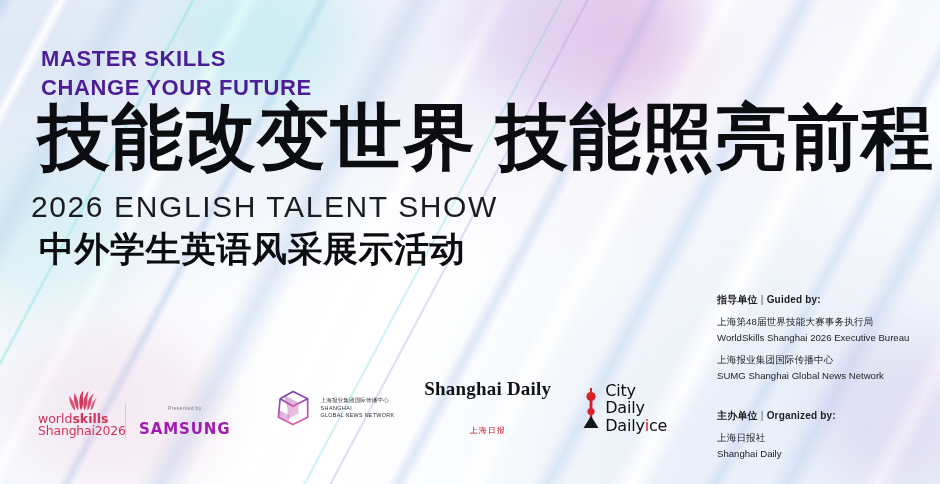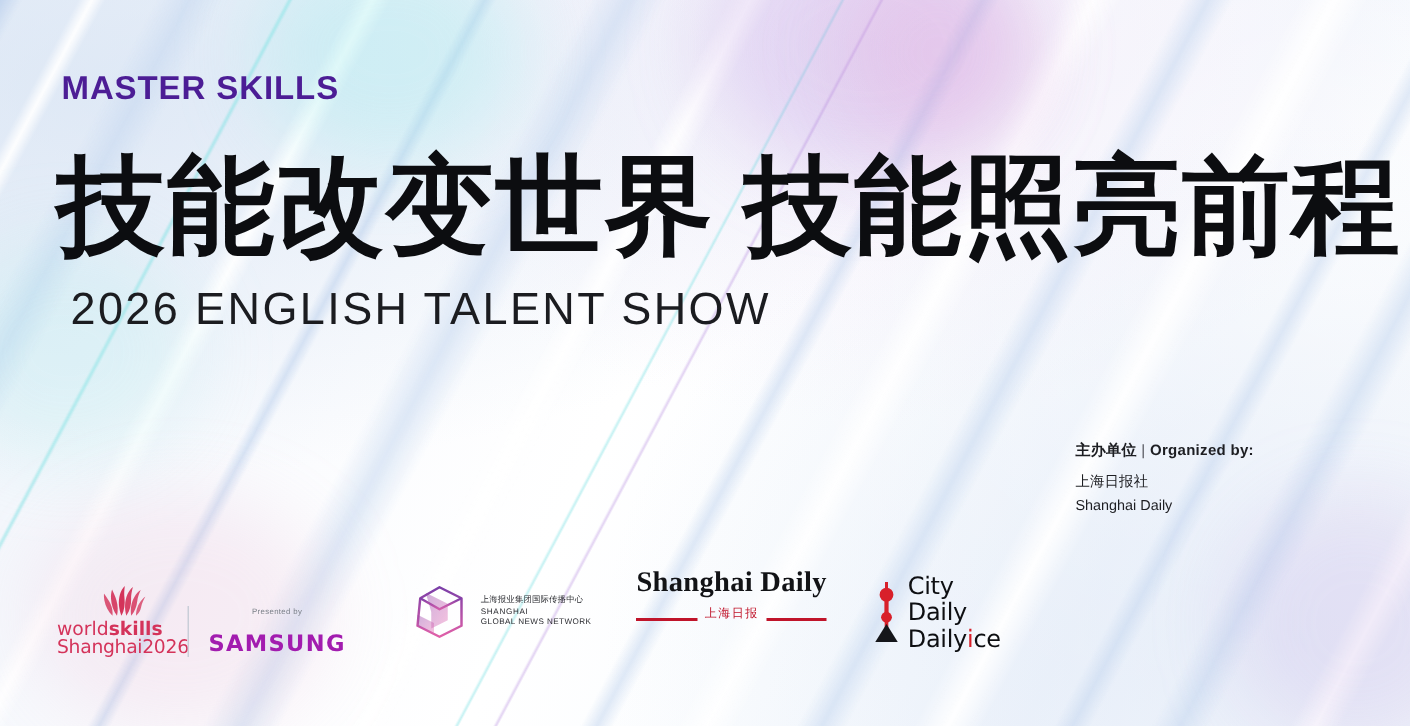--- a/index.html
+++ b/index.html
@@ -74,41 +74,41 @@
   .headline {
     position:absolute; left:38px; top:97px;
     font-size:72px; font-weight:700;
     letter-spacing:1px; line-height:1.12;
     color:#0c0d10; white-space:nowrap;
     font-family:"DejaVu Sans", sans-serif;
   }
   .headline .gap { display:inline-block; width:20px; }
 
   .sub-en {
-    position:absolute; left:47px; top:192px;
+    position:absolute; left:31px; top:192px;
     font-size:30px; font-weight:400;
     letter-spacing:1.6px; line-height:1;
     color:#1b1c20; white-space:nowrap;
   }
 
   .sub-cn {
     position:absolute; left:39px; top:229px;
     font-size:35px; font-weight:700;
     letter-spacing:.5px; line-height:1.15;
     color:#0c0d10; white-space:nowrap;
     font-family:"DejaVu Sans", sans-serif;
   }
 
   
   .credits {
     position:absolute; left:717px; top:293px;
     width:215px;
     color:#1d1e22;
   }
-  .credit-group + .credit-group { margin-top:9px; }
+  .credit-group + .credit-group { margin-top:26px; }
   .credit-head {
     font-size:10px; font-weight:700;
     letter-spacing:.2px; margin-bottom:7px;
     white-space:nowrap;
   }
   .credit-head .bar { font-weight:400; color:#53555c; padding:0 3px; }
   .credit-line {
     font-size:9.6px; font-weight:400;
     line-height:1.62; white-space:nowrap;
   }
@@ -158,22 +158,22 @@
   .sumg-txt .t3 { font-size:5.4px; letter-spacing:.3px; white-space:nowrap; }
 
   
   .sd { display:flex; flex-direction:column; align-items:center; }
   .sd-en {
     font-family:"Liberation Serif", serif;
     font-size:19px; font-weight:700; color:#121316;
     letter-spacing:.2px; white-space:nowrap;
   }
   .sd-cn-row {
-    display:flex; align-items:flex-end; gap:5px;
-    margin-top:3px; width:100%;
+    display:flex; align-items:center; gap:5px;
+    margin-top:20px; width:100%;flex-direction:column;
   }
   .sd-rule { flex:1; height:1.6px; background:#c0142a; }
   .sd-cn {
     font-size:8px; color:#c0142a; letter-spacing:1px;
     font-family:"DejaVu Sans", sans-serif; white-space:nowrap;
   }
 
   
   .cns { display:flex; align-items:center; gap:4px; }
   .cns-mark { width:20px; height:44px; }
@@ -218,30 +218,42 @@
   <div class="glow" style="left:470px; top:-60px; width:220px; height:180px; background:rgba(186,148,226,.28);"></div>
   <div class="glow" style="left:560px; top:-30px; width:130px; height:130px; background:rgba(226,150,210,.22);"></div>
   <div class="glow" style="left:-40px; top:160px; width:170px; height:150px; background:rgba(160,230,232,.22);"></div>
   <div class="glow" style="left:20px; top:330px; width:200px; height:160px; background:rgba(232,176,206,.20);"></div>
   <div class="glow" style="left:820px; top:330px; width:170px; height:170px; background:rgba(190,160,226,.20);"></div>
 
   <div class="content">
 
     <div class="tagline">
       <div>MASTER SKILLS</div>
+      <div>CHANGE YOUR FUTURE</div>
     </div>
 
     <div class="headline">
       <span>技能改变世界</span><span class="gap"></span><span>技能照亮前程</span>
     </div>
 
     <div class="sub-en">2026 ENGLISH TALENT SHOW</div>
+    <div class="sub-cn">中外学生英语风采展示活动</div>
 
     <div class="credits">
 
+      <div class="credit-group">
+        <div class="credit-head">
+          <span>指导单位</span><span class="bar">|</span><span>Guided by:</span>
+        </div>
+        <div class="credit-line cn">上海第48届世界技能大赛事务执行局</div>
+        <div class="credit-line">WorldSkills Shanghai 2026 Executive Bureau</div>
+        <div class="credit-sp"></div>
+        <div class="credit-line cn">上海报业集团国际传播中心</div>
+        <div class="credit-line">SUMG Shanghai Global News Network</div>
+      </div>
 
       <div class="credit-group">
         <div class="credit-head">
           <span>主办单位</span><span class="bar">|</span><span>Organized by:</span>
         </div>
         <div class="credit-line cn">上海日报社</div>
         <div class="credit-line">Shanghai Daily</div>
       </div>
 
     </div>

